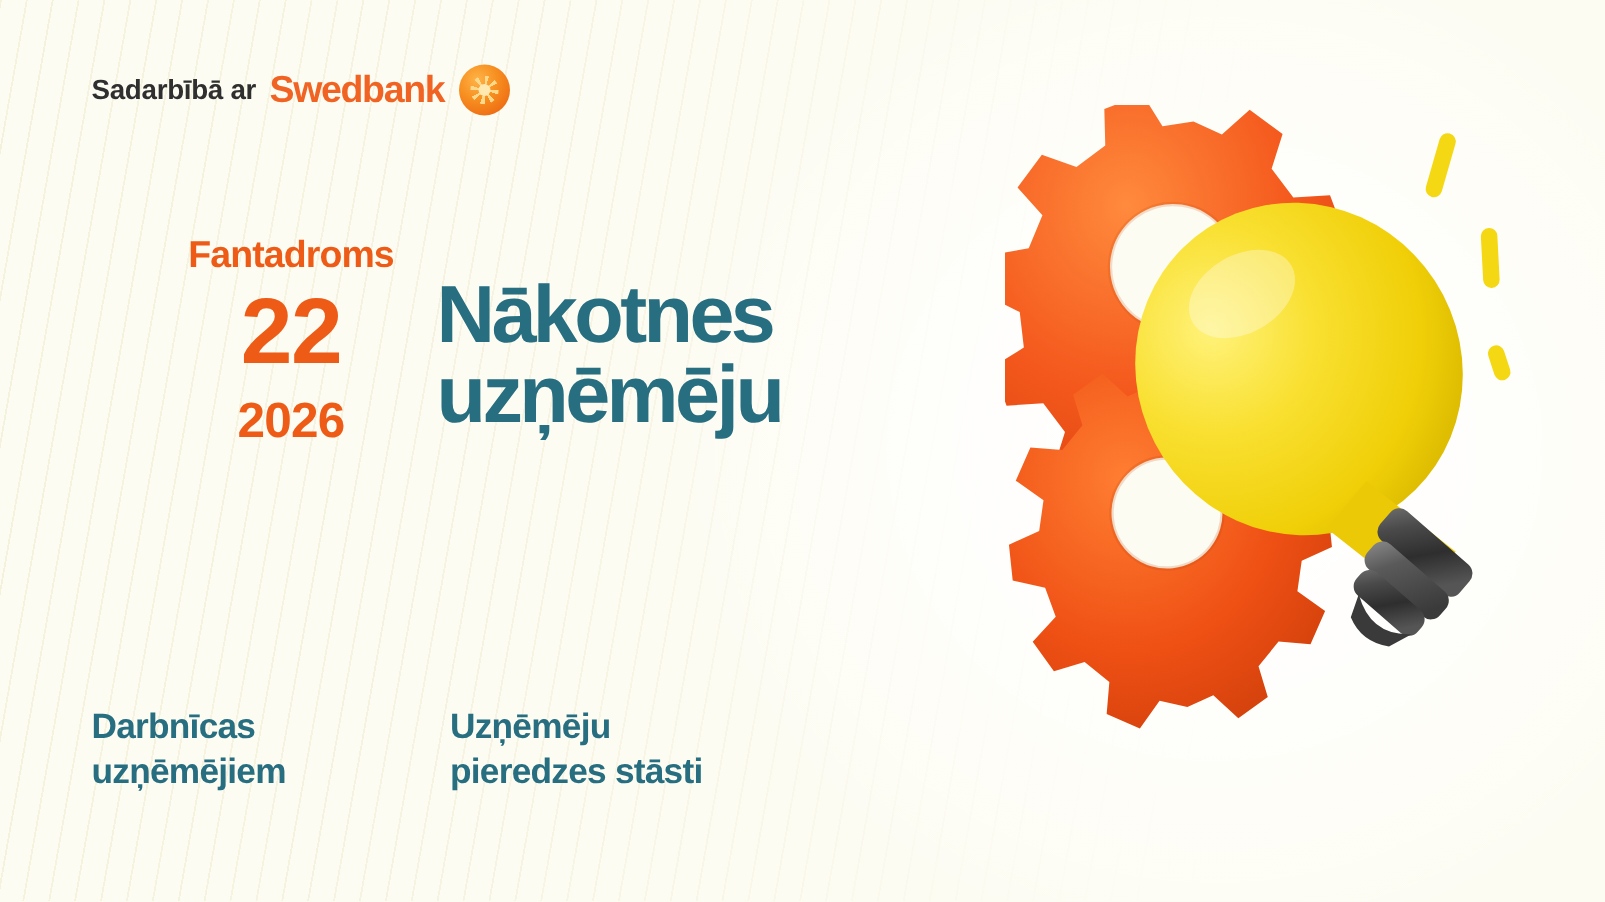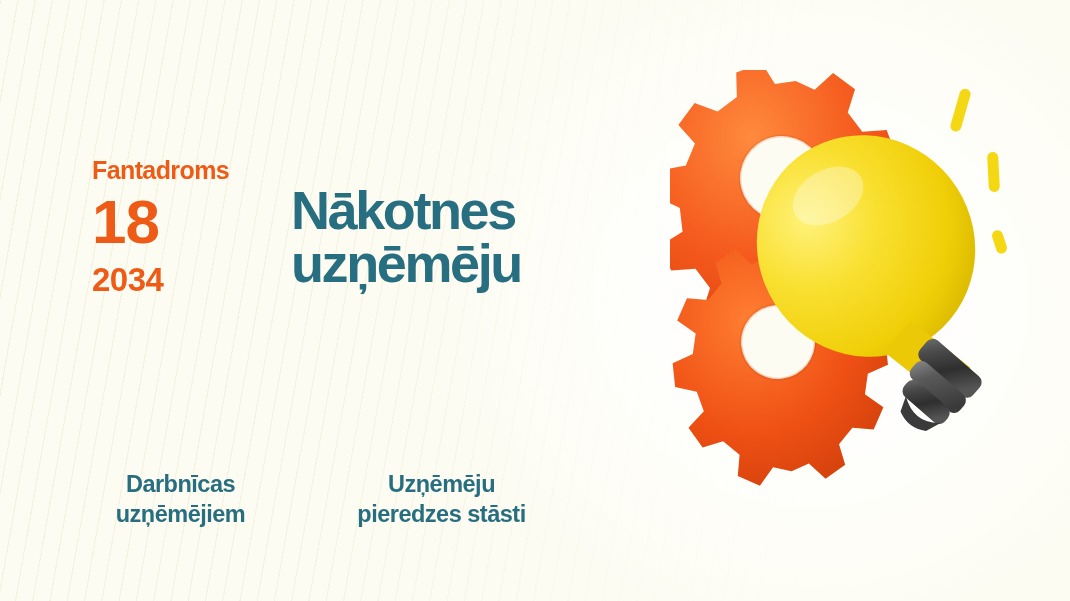--- a/index.html
+++ b/index.html
@@ -110,24 +110,25 @@
     width: 8px;
     height: 8px;
     transform: translate(-50%, -50%);
     border-radius: 50%;
     background: #ffe9b0;
   }
 
   
   #eventmeta {
     position: absolute;
-    left: 92px;
+    left: 104px;
     top: 158px;
     width: 180px;
     color: #ee5b17;
+    text-align: center;
   }
   #brandname {
     font-size: 25px;
     font-weight: bold;
     letter-spacing: -0.6px;
     line-height: 1;
     margin-bottom: 11px;
   }
   #day, #month {
     font-size: 62px;
@@ -164,21 +165,21 @@
     left: 61px;
     top: 469px;
     display: flex;
     gap: 0;
     color: #276e81;
     font-size: 23.5px;
     font-weight: bold;
     line-height: 1.28;
     letter-spacing: -0.5px;
   }
-  .feature { white-space: pre-line; text-align: center; }
+  .feature { white-space: pre-line; }
   #feature-0 { width: 239px; }
   #feature-1 { width: 283px; }
   #feature-2 { width: 240px; }
 
   
   #artwork {
     position: absolute;
     right: 0;
     top: 70px;
     width: 400px;
@@ -187,25 +188,30 @@
   #artwork svg { display: block; }
 </style>
 </head>
 <body>
 
 <div id="poster">
 
   <div id="bg-lines"></div>
   <div id="bg-glow"></div>
 
+  <div id="partner">
+    <span id="partner-text">Sadarbībā ar</span>
+    <span id="swed-word">Swedbank</span>
+    <span id="swed-mark"></span>
+  </div>
 
   <div id="eventmeta">
     <div id="brandname">Fantadroms</div>
-    <div id="day">18</div>
-    <div id="year">2034</div>
+    <div id="day">22</div>
+    <div id="year">2026</div>
   </div>
 
   <h1 id="headline">
     <span class="hl-line">Nākotnes</span>
     <span class="hl-line">uzņēmēju</span>
   </h1>
 
   <div id="features">
     <div class="feature" id="feature-0">Darbnīcas
 uzņēmējiem</div>

